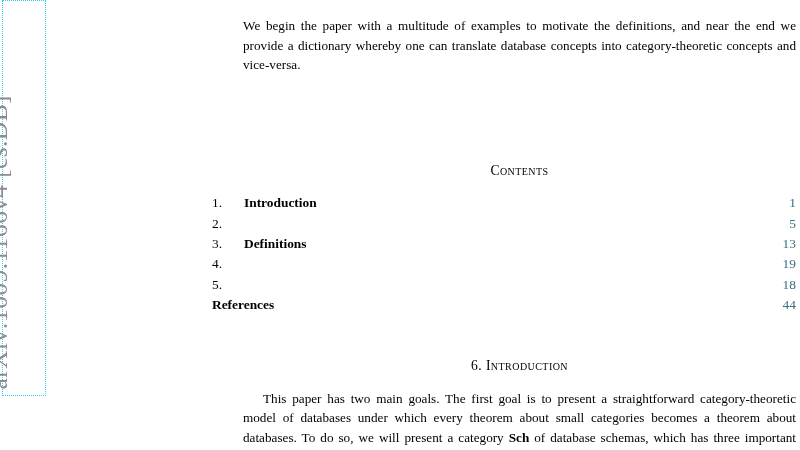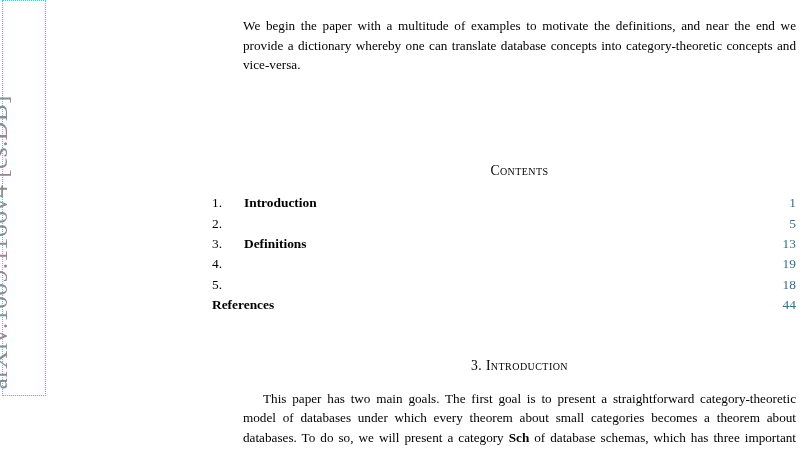--- a/index.html
+++ b/index.html
@@ -156,17 +156,17 @@
 
     <div class="toc-row norule">
       <span class="toc-num"></span>
       <span class="toc-title">References</span>
       <span class="toc-fill"></span>
       <span class="toc-page">44</span>
     </div>
 
   </div>
 
-  <div class="sc-heading" id="intro-heading">3. Introduction</div>
+  <div class="sc-heading" id="intro-heading">6. Introduction</div>
 
   <p class="para indent" id="intro-para"><span>This paper has two main goals. The first goal is to present a straightforward category-theoretic model of databases under which every theorem about small categories becomes a theorem about databases. To do so, we will present a category </span><b>Sch</b><span> of database schemas, which has three important features:</span></p>
 
 </div>
 
 </body></html>

